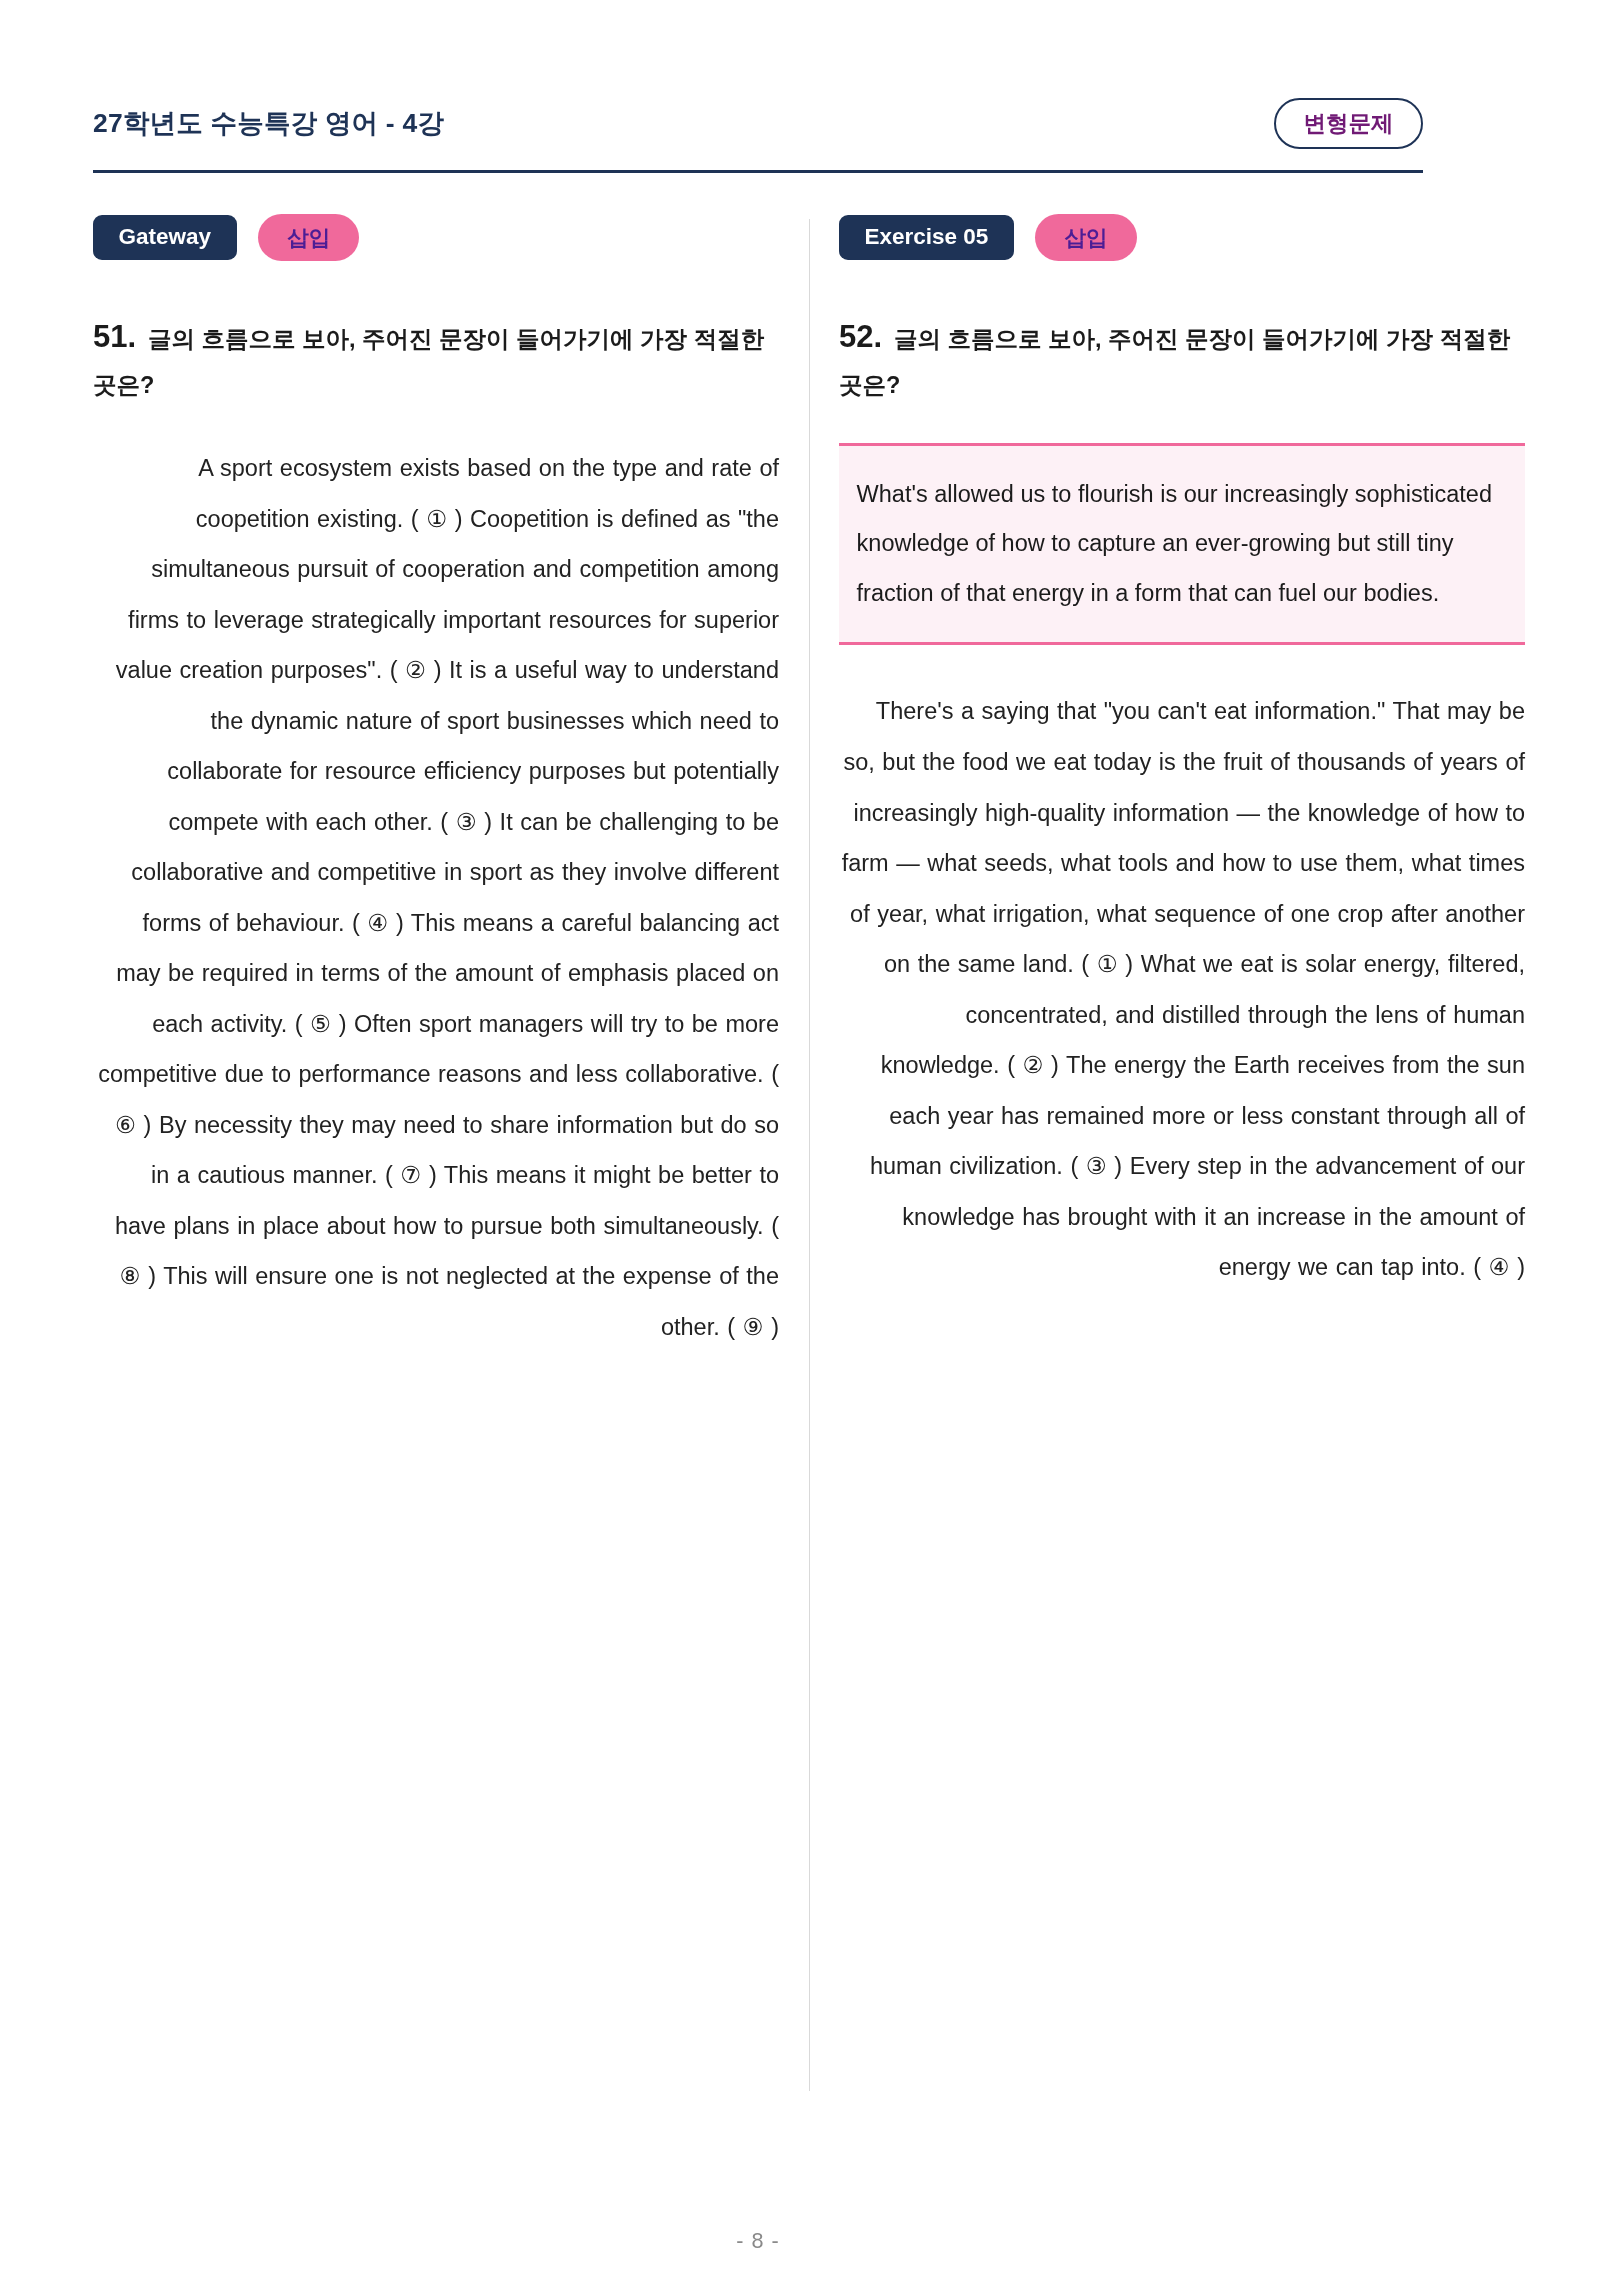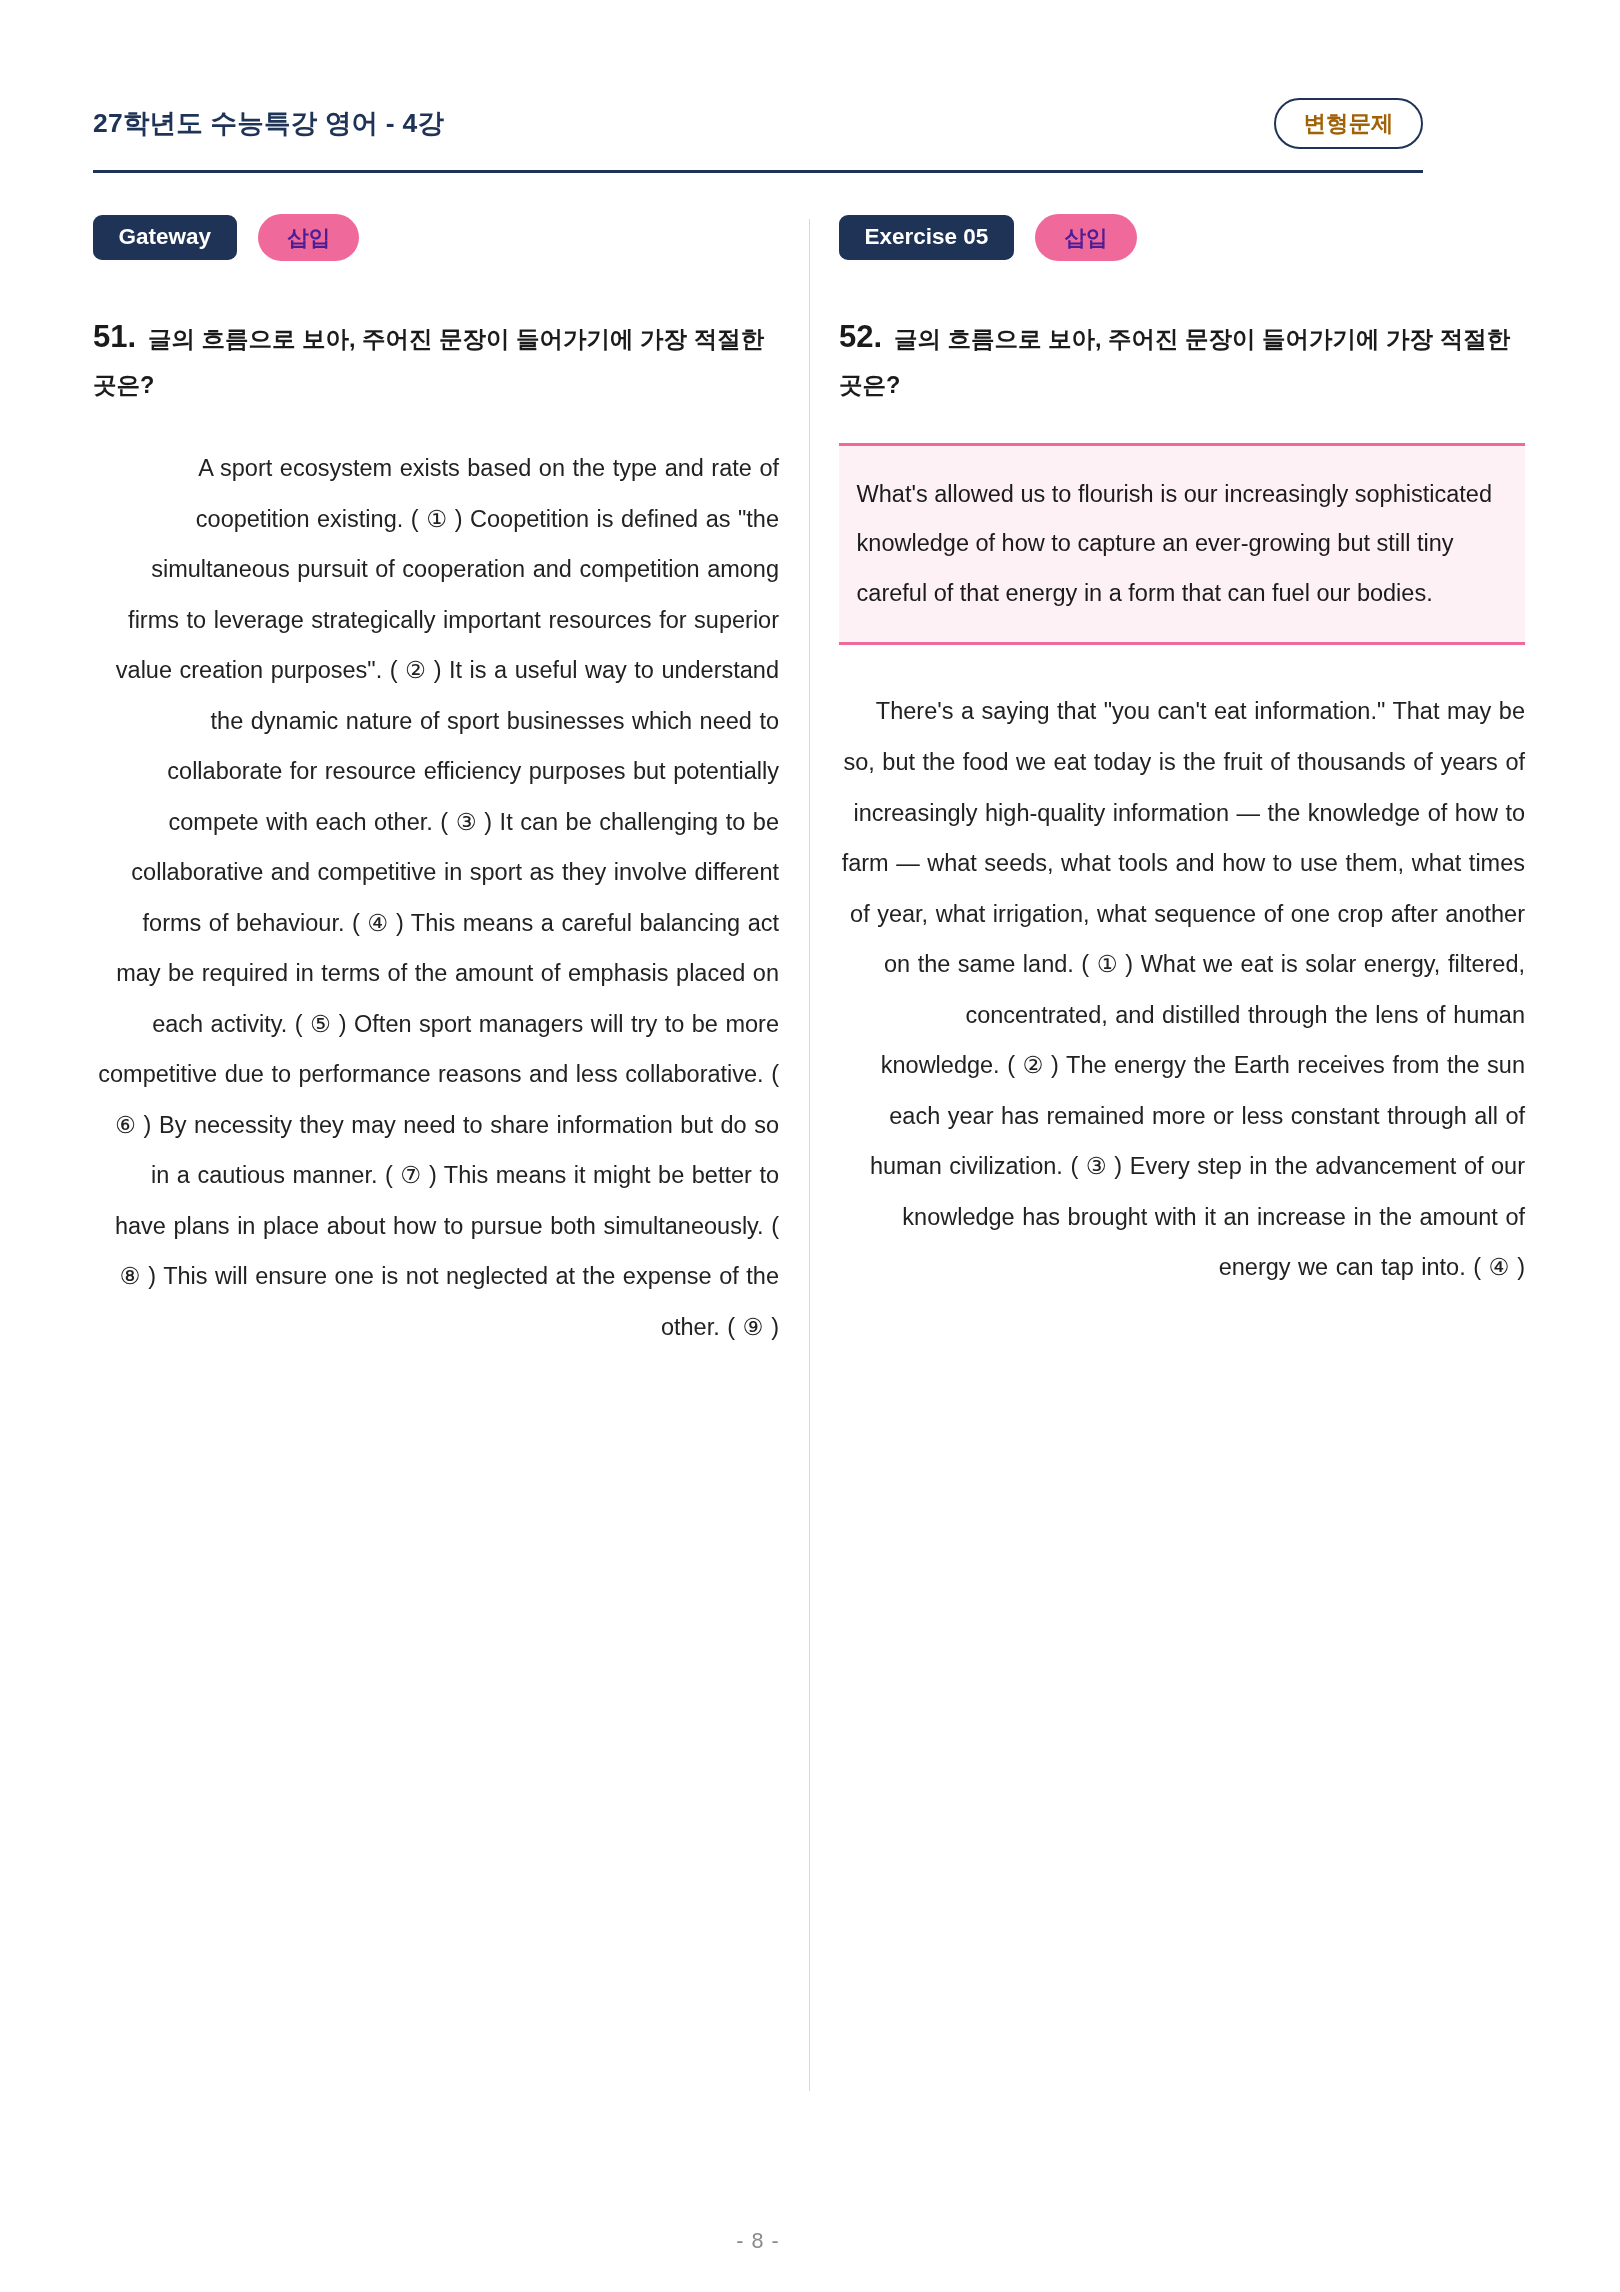--- a/index.html
+++ b/index.html
@@ -26,21 +26,21 @@
   }
   .doc-title {
     font-size: 26.5px;
     font-weight: bold;
     color: #1e3356;
     letter-spacing: 0.2px;
   }
   .outline-badge {
     display: inline-block;
     border: 2.9px solid #1e3356;
-    color: #a16207;
+    color: #701a75;
     font-size: 22.5px;
     font-weight: bold;
     border-radius: 979px;
     padding: 7.8px 27.4px;
     background: #ffffff;
     text-align: right;
   }
   .header-rule {
     margin-top: 21.6px;
     height: 2.9px;
@@ -166,21 +166,21 @@
 
     <section class="col">
       <div class="tags">
         <span class="navy-tag">Exercise 05</span>
         <span class="pink-tag">삽입</span>
       </div>
 
       <h2 class="q-title"><span class="q-num">52.</span><span class="q-prompt">글의 흐름으로 보아, 주어진 문장이 들어가기에 가장 적절한 곳은?</span></h2>
 
       <div class="sentence-box">
-        <p>What's allowed us to flourish is our increasingly sophisticated knowledge of how to capture an ever-growing but still tiny careful of that energy in a form that can fuel our bodies.</p>
+        <p>What's allowed us to flourish is our increasingly sophisticated knowledge of how to capture an ever-growing but still tiny fraction of that energy in a form that can fuel our bodies.</p>
       </div>
 
       <p class="passage">There's a saying that "you can't eat information." That may be so, but the food we eat today is the fruit of thousands of years of increasingly high-quality information — the knowledge of how to farm — what seeds, what tools and how to use them, what times of year, what irrigation, what sequence of one crop after another on the same land. ( ① ) What we eat is solar energy, filtered, concentrated, and distilled through the lens of human knowledge. ( ② ) The energy the Earth receives from the sun each year has remained more or less constant through all of human civilization. ( ③ ) Every step in the advancement of our knowledge has brought with it an increase in the amount of energy we can tap into. ( ④ )</p>
     </section>
 
   </main>
 
   <footer class="footer">
     <span class="page-number">- 8 -</span>
   </footer>

